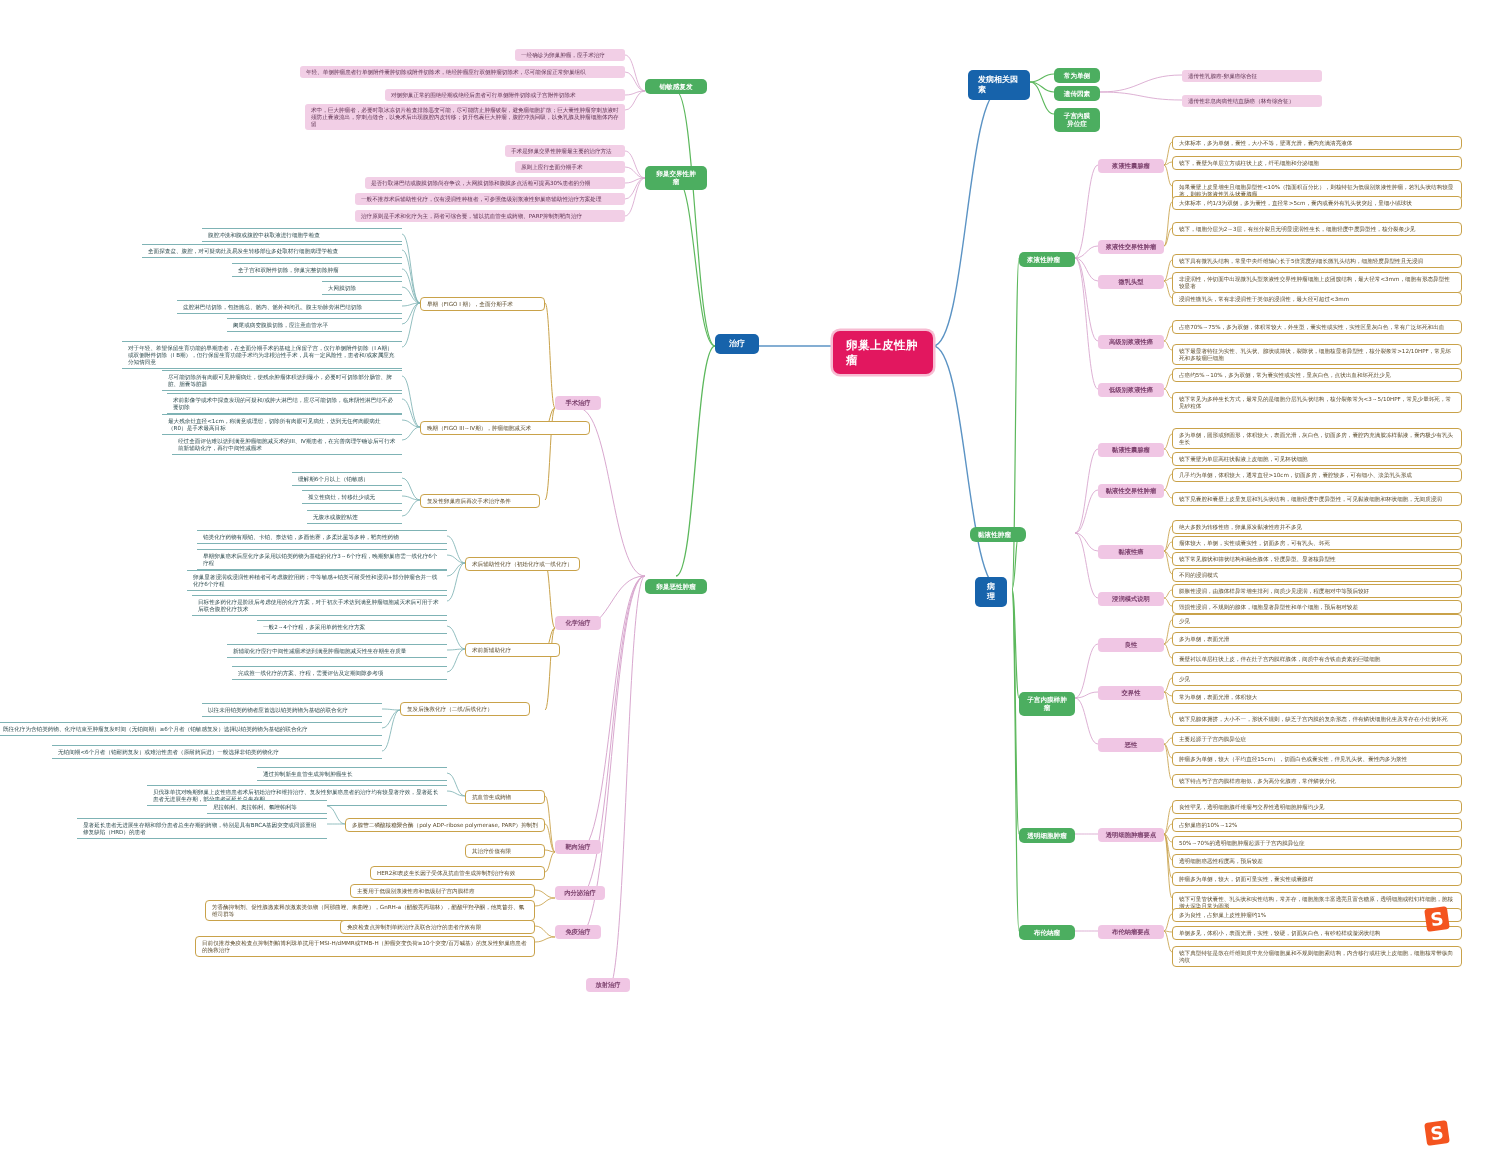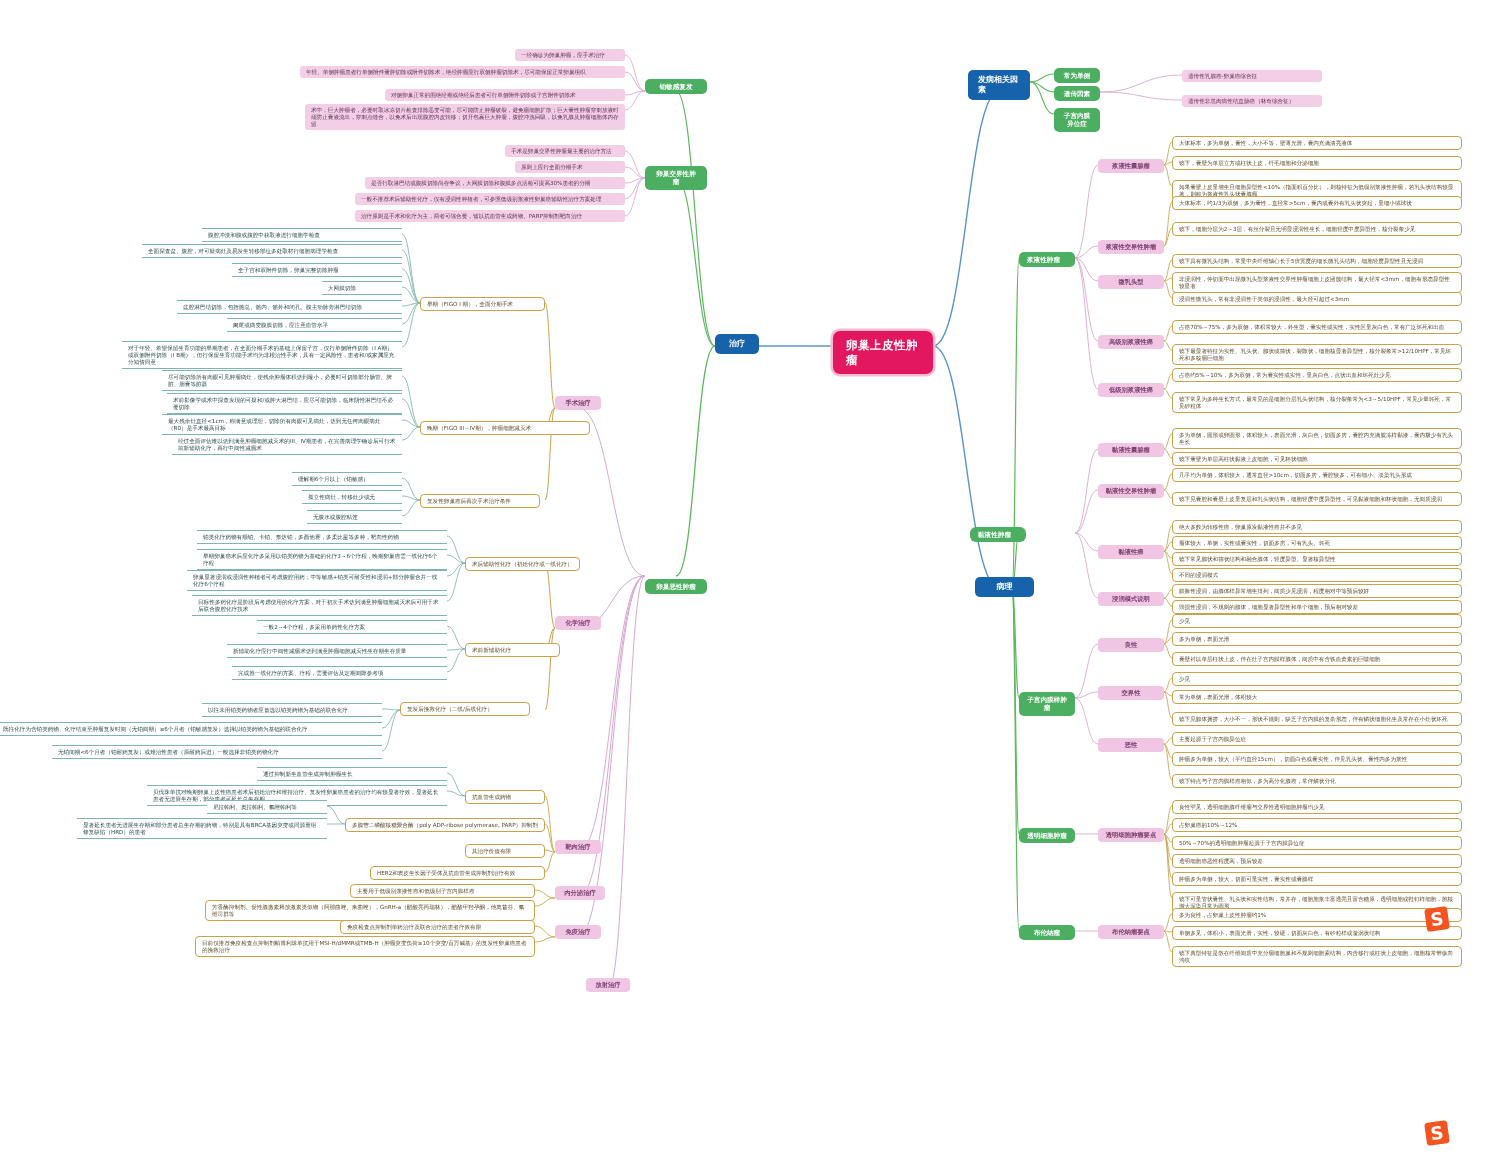--- a/index.html
+++ b/index.html
@@ -183,21 +183,21 @@
       <path d="M345,824 C336,824 336,824 327,824" stroke="#7fb3b5" fill="none" stroke-width="0.85"></path>
       <path d="M555,852 C550,852 550,850 545,850" stroke="#c9a24a" fill="none" stroke-width="0.9"></path>
       <path d="M555,852 C550,852 550,872 545,872" stroke="#c9a24a" fill="none" stroke-width="0.9"></path>
       <path d="M555,898 C545,898 545,890 535,890" stroke="#c9a24a" fill="none" stroke-width="0.85"></path>
       <path d="M555,898 C545,898 545,906 535,906" stroke="#c9a24a" fill="none" stroke-width="0.85"></path>
       <path d="M555,937 C545,937 545,926 535,926" stroke="#c9a24a" fill="none" stroke-width="0.85"></path>
       <path d="M555,937 C545,937 545,942 535,942" stroke="#c9a24a" fill="none" stroke-width="0.85"></path>
     </svg>
 <div class="node root" style="left: 833px; top: 331px; width: 100px; text-align: left;">卵巢上皮性肿瘤</div>
     <div class="node l1" style="left: 715px; top: 334px; width: 44px; text-align: center;">治疗</div>
-    <div class="node l1" style="left: 975px; top: 577px; width: 59px; text-align: center;">病理</div>
+    <div class="node l1" style="left: 975px; top: 577px; width: 32px; text-align: center;">病理</div>
     <div class="node l1" style="left: 968px; top: 70px; width: 62px; text-align: left;">发病相关因素</div>
     <div class="node l2" style="left: 1054px; top: 68px; width: 46px; text-align: center;">常为单侧</div>
     <div class="node l2" style="left: 1054px; top: 86px; width: 46px; text-align: center;">遗传因素</div>
     <div class="node leafpink" style="left: 1182px; top: 70px; width: 140px; text-align: left;">遗传性乳腺癌-卵巢癌综合征</div>
     <div class="node leafpink" style="left: 1182px; top: 95px; width: 140px; text-align: left;">遗传性非息肉病性结直肠癌（林奇综合征）</div>
     <div class="node l2" style="left: 1054px; top: 108px; width: 46px; text-align: center;">子宫内膜异位症</div>
     <div class="node l2" style="left: 1019px; top: 252px; width: 56px; text-align: left;">浆液性肿瘤</div>
     <div class="node l3" style="left: 1098px; top: 159px; width: 66px; text-align: center;">浆液性囊腺瘤</div>
     <div class="node leafgold" style="left: 1172px; top: 136px; width: 290px; text-align: left;">大体标本，多为单侧，囊性，大小不等，壁薄光滑，囊内充满清亮液体</div>
     <div class="node leafgold" style="left: 1172px; top: 156px; width: 290px; text-align: left;">镜下，囊壁为单层立方或柱状上皮，纤毛细胞和分泌细胞</div>

